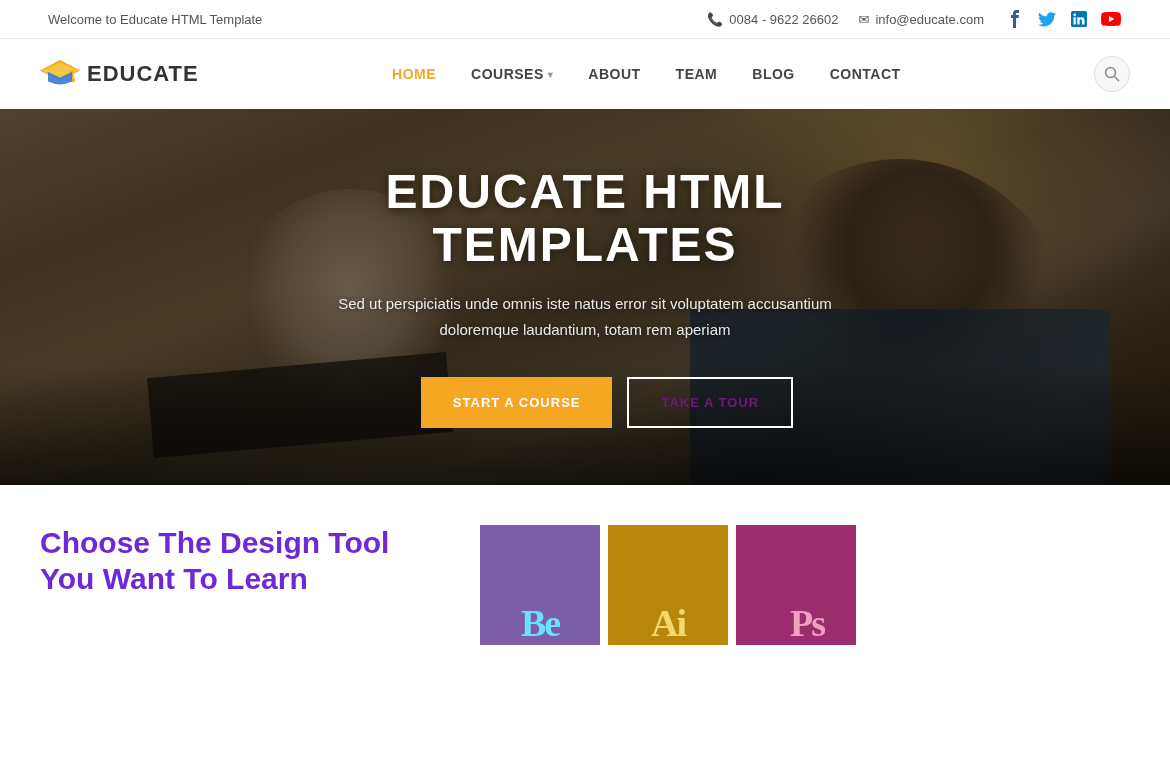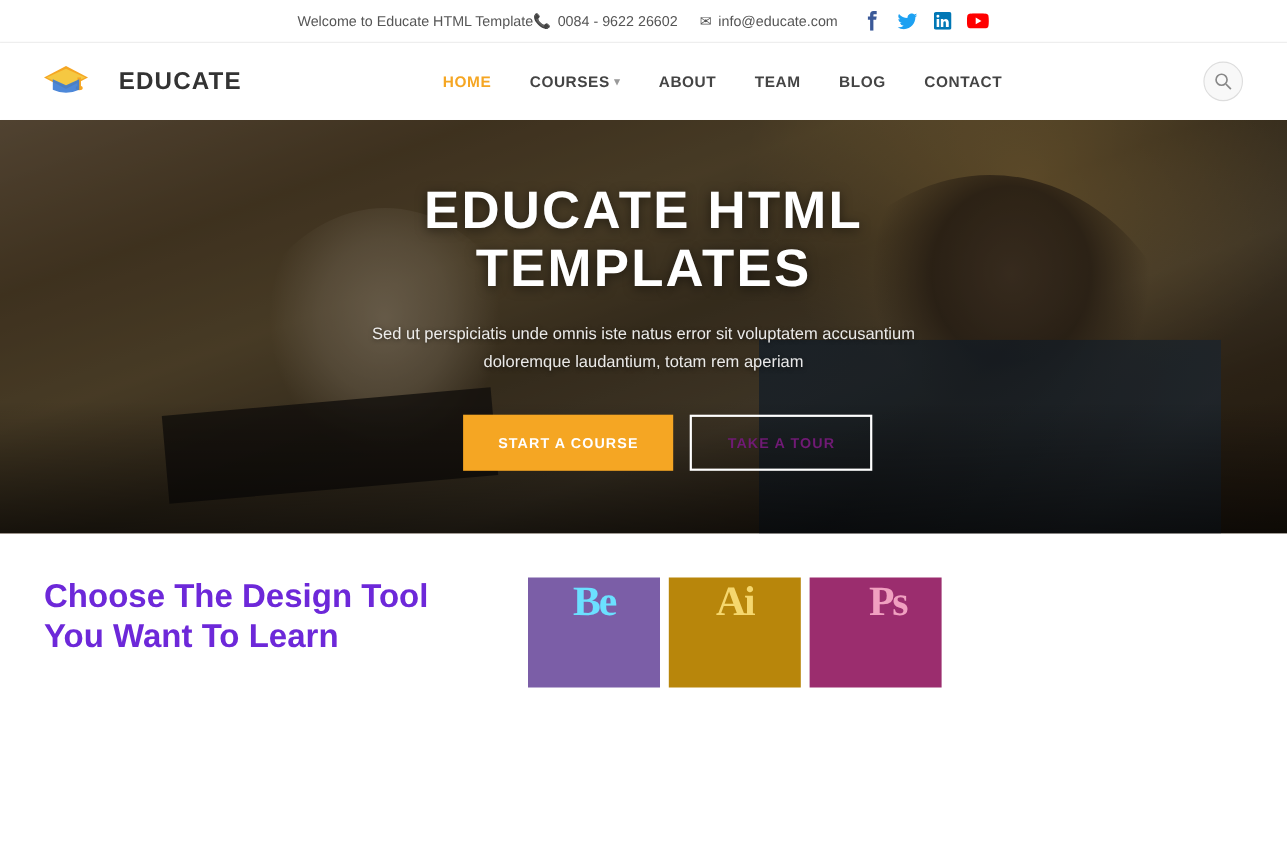--- a/index.html
+++ b/index.html
@@ -5,21 +5,21 @@
     * { margin: 0; padding: 0; box-sizing: border-box; }
     body { font-family: 'Arial', sans-serif; width: 1170px; overflow-x: hidden; }
 
     
     .top-bar {
       background: #fff;
       border-bottom: 1px solid #eee;
       padding: 8px 48px;
       display: flex;
       align-items: center;
-      justify-content: center;
+      justify-content: space-between;
       font-size: 13px;
       color: #555;
     }
     .top-bar-left { }
     .top-bar-right {
       display: flex;
       align-items: center;
       gap: 20px;
     }
     .top-bar-contact {
@@ -51,21 +51,21 @@
       background: #fff;
       padding: 15px 40px;
       display: flex;
       align-items: center;
       justify-content: space-between;
       box-shadow: 0 2px 5px rgba(0,0,0,0.08);
     }
     .logo {
       display: flex;
       align-items: center;
-      gap: 28px;
+      gap: 7px;
       text-decoration: none;
     }
     .logo-icon {
       width: 40px;
       height: 40px;
     }
     .logo-text {
       font-size: 22px;
       font-weight: 700;
       color: #333;
@@ -203,23 +203,23 @@
       font-weight: 800;
       color: #6d28d9;
       line-height: 1.2;
     }
     .bottom-right {
       display: flex;
       gap: 8px;
     }
     .design-box {
       width: 120px;
-      height: 100px;
-      display: flex;
-      align-items: flex-start;
+      height: 120px;
+      display: flex;
+      align-items: flex-end;
       justify-content: center;
       font-size: 40px;
       font-weight: 900;
       color: rgba(255,255,255,0.5);
     }
     .design-box.purple { background: #7b5ea7; color: #6be0ff; }
     .design-box.gold { background: #b8860b; color: #f5d76e; }
     .design-box.magenta { background: #9b2d6e; color: #f0a0c0; }
 
     

